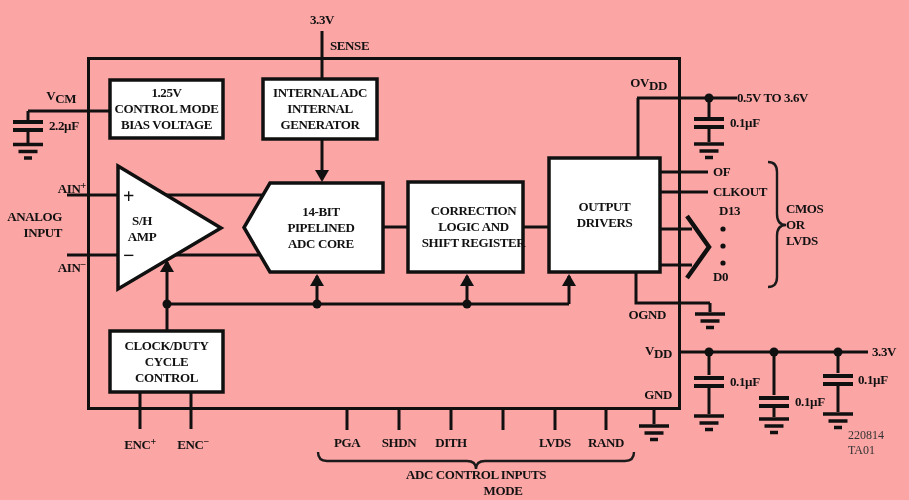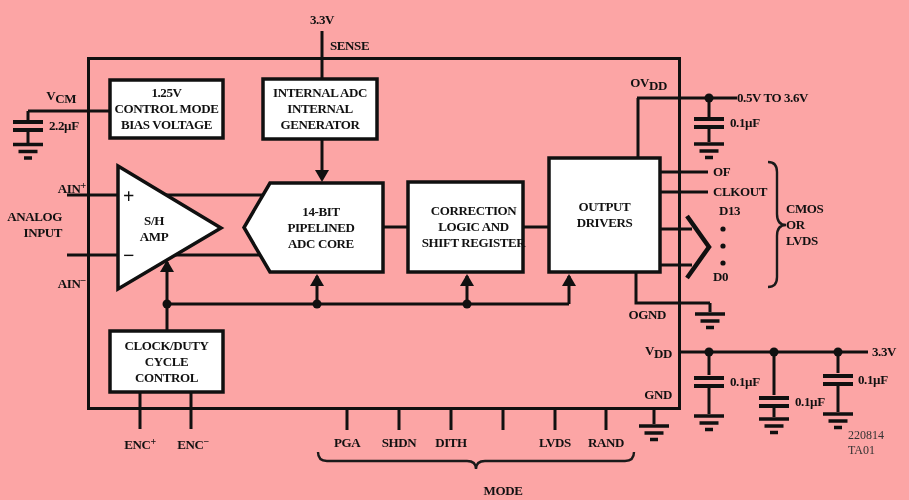--- a/index.html
+++ b/index.html
@@ -131,25 +131,25 @@
   <div class="lbl ctr" style="left:301px;top:13px;width:42px;"><span>3.3V</span></div>
   <div class="lbl" style="left:330px;top:39px;"><span>SENSE</span></div>
 
   <div class="lbl rt" style="left:38px;top:89px;width:38px;"><span>V</span><sub>CM</sub></div>
   <div class="lbl" style="left:49px;top:119px;"><span>2.2µF</span></div>
   <div class="lbl rt" style="left:50px;top:180px;width:36px;"><span>AIN</span><sup>+</sup></div>
   <div class="lbl rt stack" style="left:5px;top:209px;width:57px;">
     <div>ANALOG</div>
     <div>INPUT</div>
   </div>
-  <div class="lbl rt" style="left:50px;top:259px;width:36px;margin-top:16px;"><span>AIN</span><sup>−</sup></div>
+  <div class="lbl rt" style="left:50px;top:259px;width:36px;"><span>AIN</span><sup>−</sup></div>
 
   <div class="lbl big" style="left:123px;top:186px;"><span>+</span></div>
   <div class="lbl big" style="left:123px;top:245px;"><span>−</span></div>
-  <div class="blk" style="left:118px;top:212px;width:72px;height:34px;text-align:right;">
+  <div class="blk" style="left:106px;top:212px;width:72px;height:34px;text-align:right;">
     <span>S/H</span>
       <span>AMP</span>
   </div>
 
   <div class="blk" style="left:110px;top:80px;width:113px;height:58px;">
     <span>1.25V</span>
       <span>CONTROL MODE</span>
       <span>BIAS VOLTAGE</span>
   </div>
   <div class="blk" style="left:263px;top:79px;width:114px;height:60px;">
@@ -204,16 +204,17 @@
   <div class="lbl ctr" style="left:116px;top:436px;width:48px;"><span>ENC</span><sup>+</sup></div>
   <div class="lbl ctr" style="left:169px;top:436px;width:48px;"><span>ENC</span><sup>−</sup></div>
 
   <div class="lbl ctr" style="left:317px;top:436px;width:60px;"><span>PGA</span></div>
   <div class="lbl ctr" style="left:369px;top:436px;width:60px;"><span>SHDN</span></div>
   <div class="lbl ctr" style="left:421px;top:436px;width:60px;"><span>DITH</span></div>
   <div class="lbl ctr" style="left:473px;top:436px;width:60px;margin-top:48px;"><span>MODE</span></div>
   <div class="lbl ctr" style="left:525px;top:436px;width:60px;"><span>LVDS</span></div>
   <div class="lbl ctr" style="left:576px;top:436px;width:60px;"><span>RAND</span></div>
 
+  <div class="lbl ctr" style="left:396px;top:468px;width:160px;"><span>ADC CONTROL INPUTS</span></div>
 
   <div class="tiny" style="left:848px;top:428px;"><span>220814 TA01</span></div>
 
 </div>
 
 </body></html>

